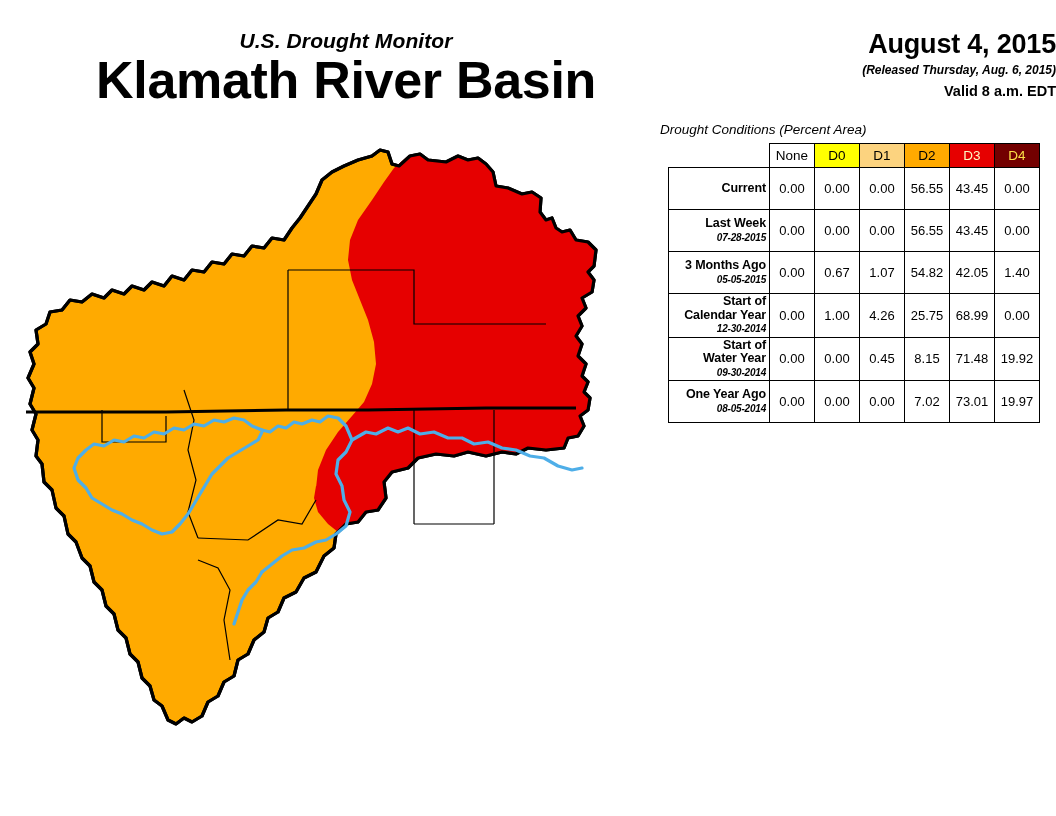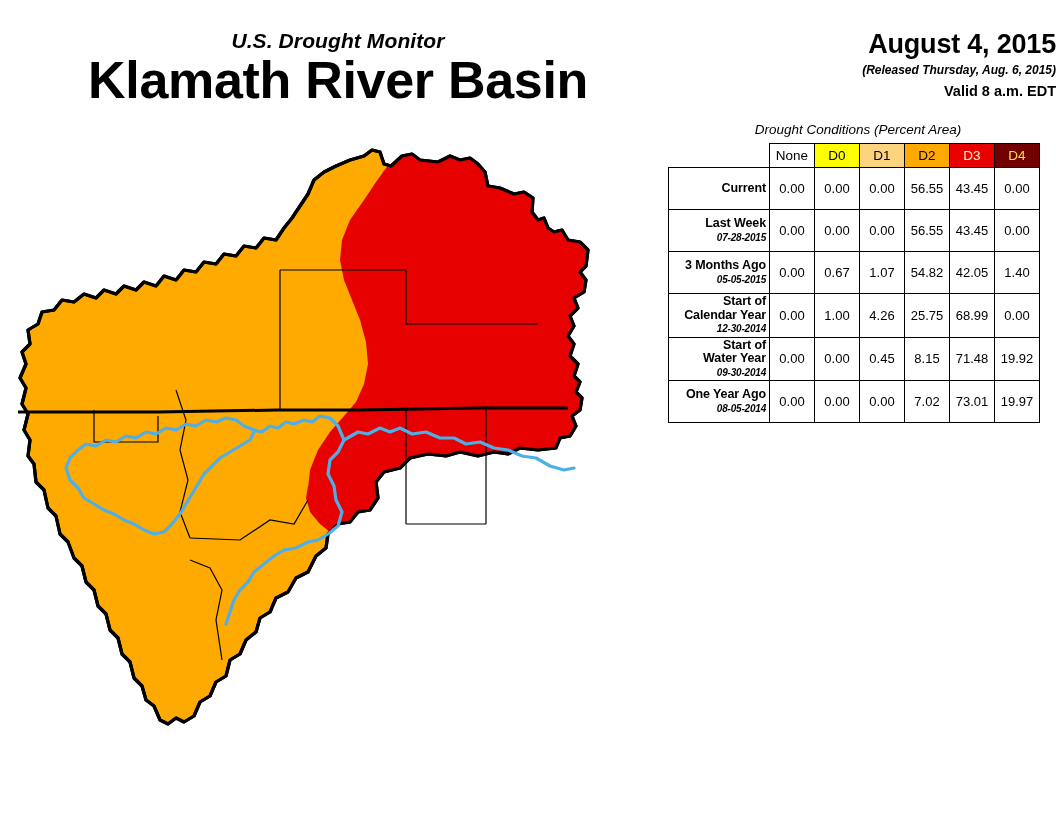--- a/index.html
+++ b/index.html
@@ -12,21 +12,21 @@
     height: 816px;
     position: relative;
     font-family: "Liberation Sans", sans-serif;
     color: #000000;
     overflow: hidden;
   }
 
   
   #map-panel {
     position: absolute;
-    left: 8px; top: 0;
+    left: 16px; top: 0;
     width: 660px; height: 724px;
   }
   #map-title-block {
     position: absolute;
     left: 0; top: 28px;
     width: 660px;
     text-align: center;
   }
   #title-super {
     font-size: 21px;
@@ -75,21 +75,20 @@
   #date-valid {
     font-size: 14.5px;
     font-weight: bold;
     line-height: 20px;
   }
 
   #table-caption {
     position: absolute;
     left: 0; top: 122px;
     width: 396px;
-    text-align: center;
     font-size: 13.5px;
     font-style: italic;
     font-weight: 500;
   }
 
   
   #pct-table {
     position: absolute;
     left: 8px; top: 143px;
     border-collapse: collapse;

